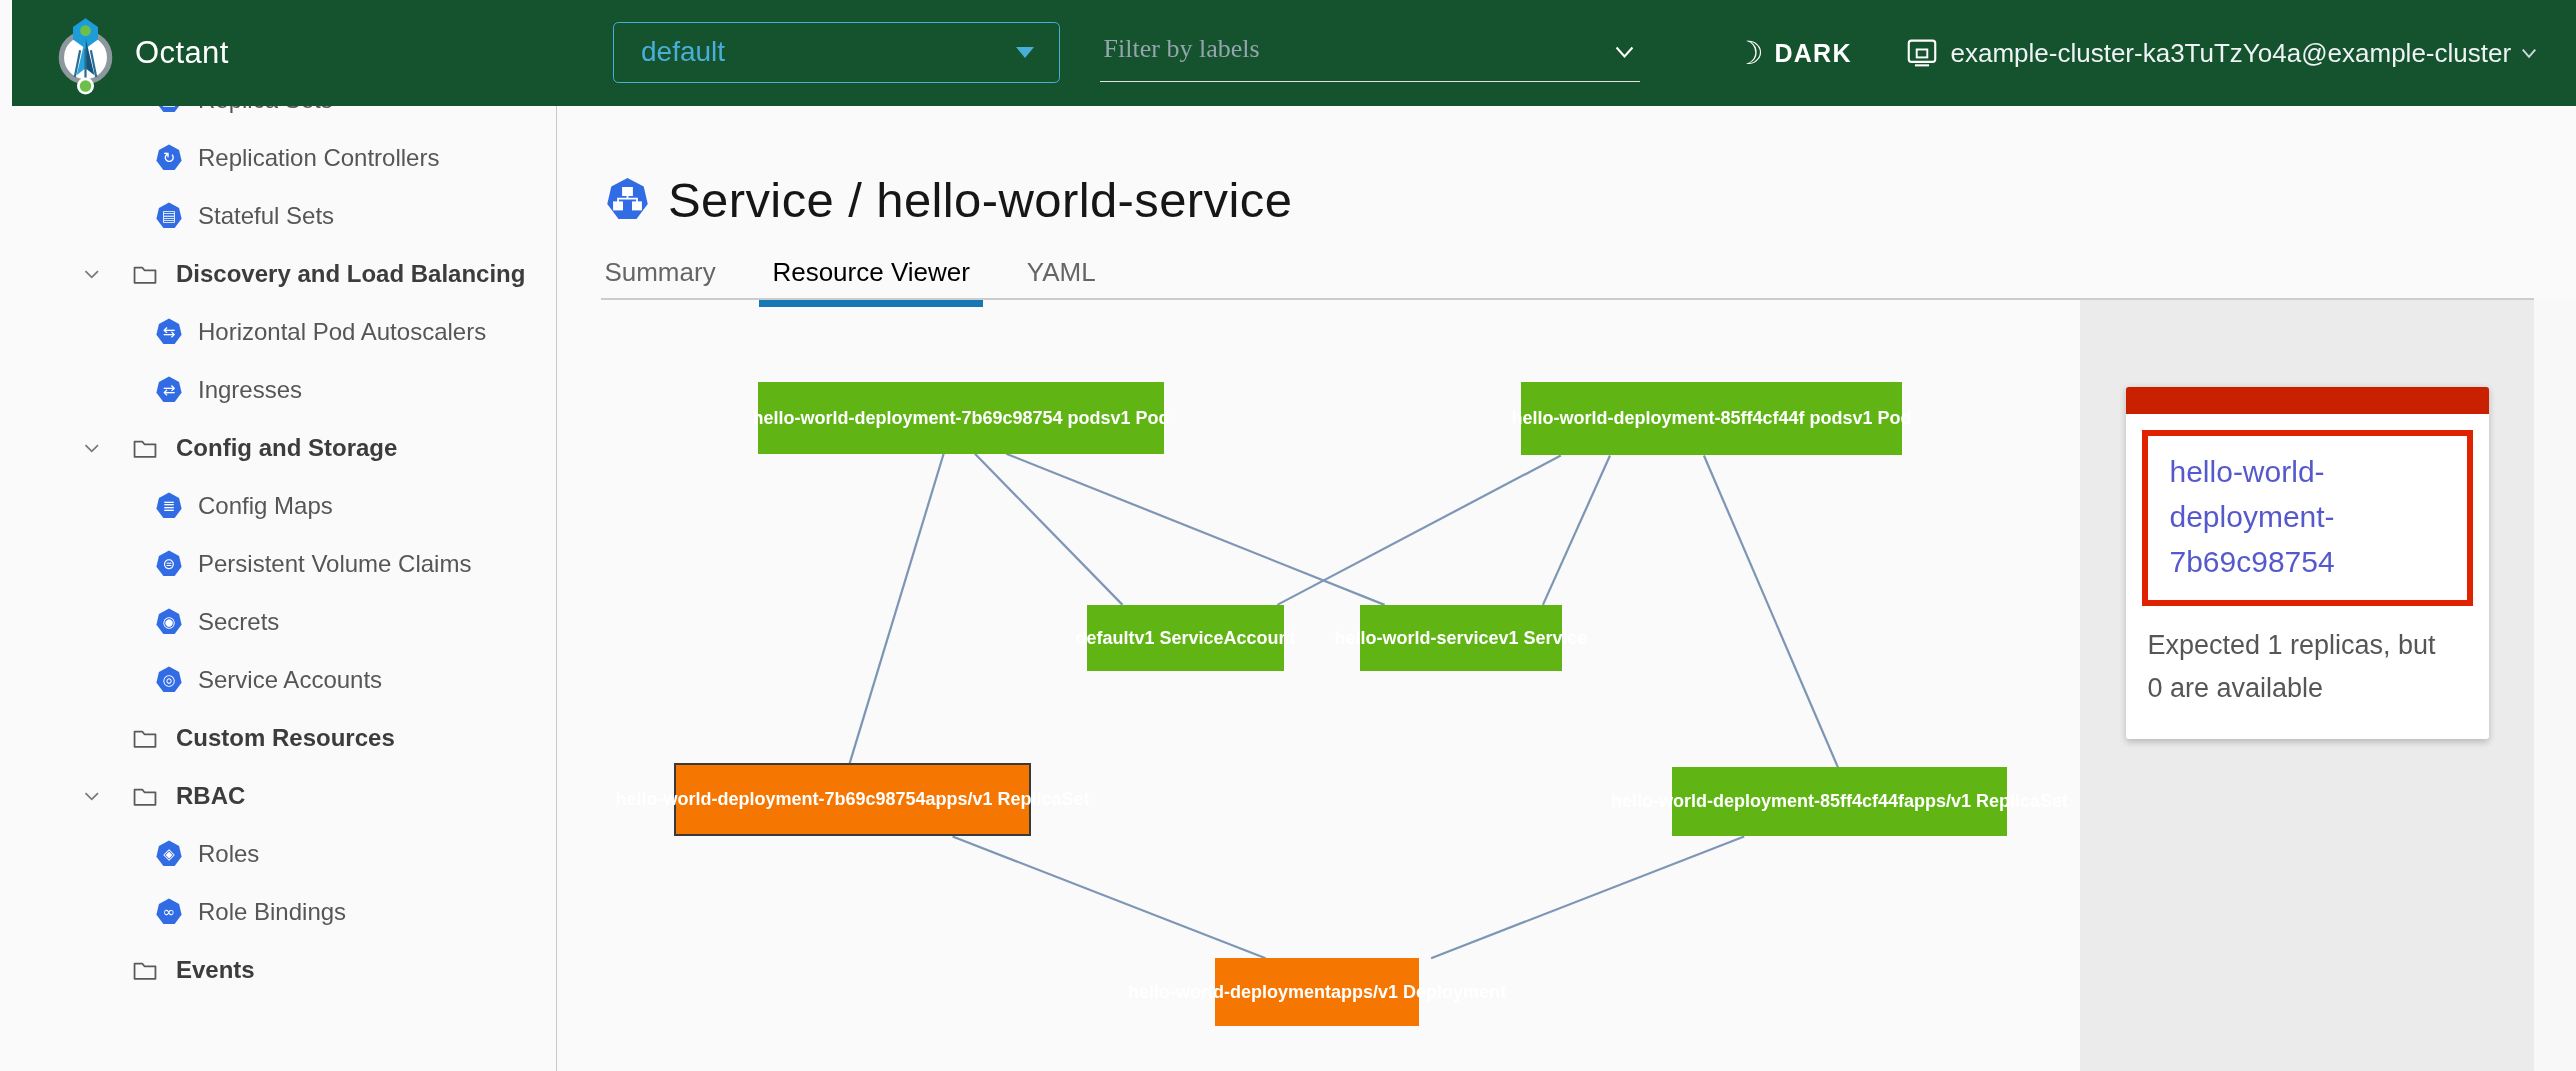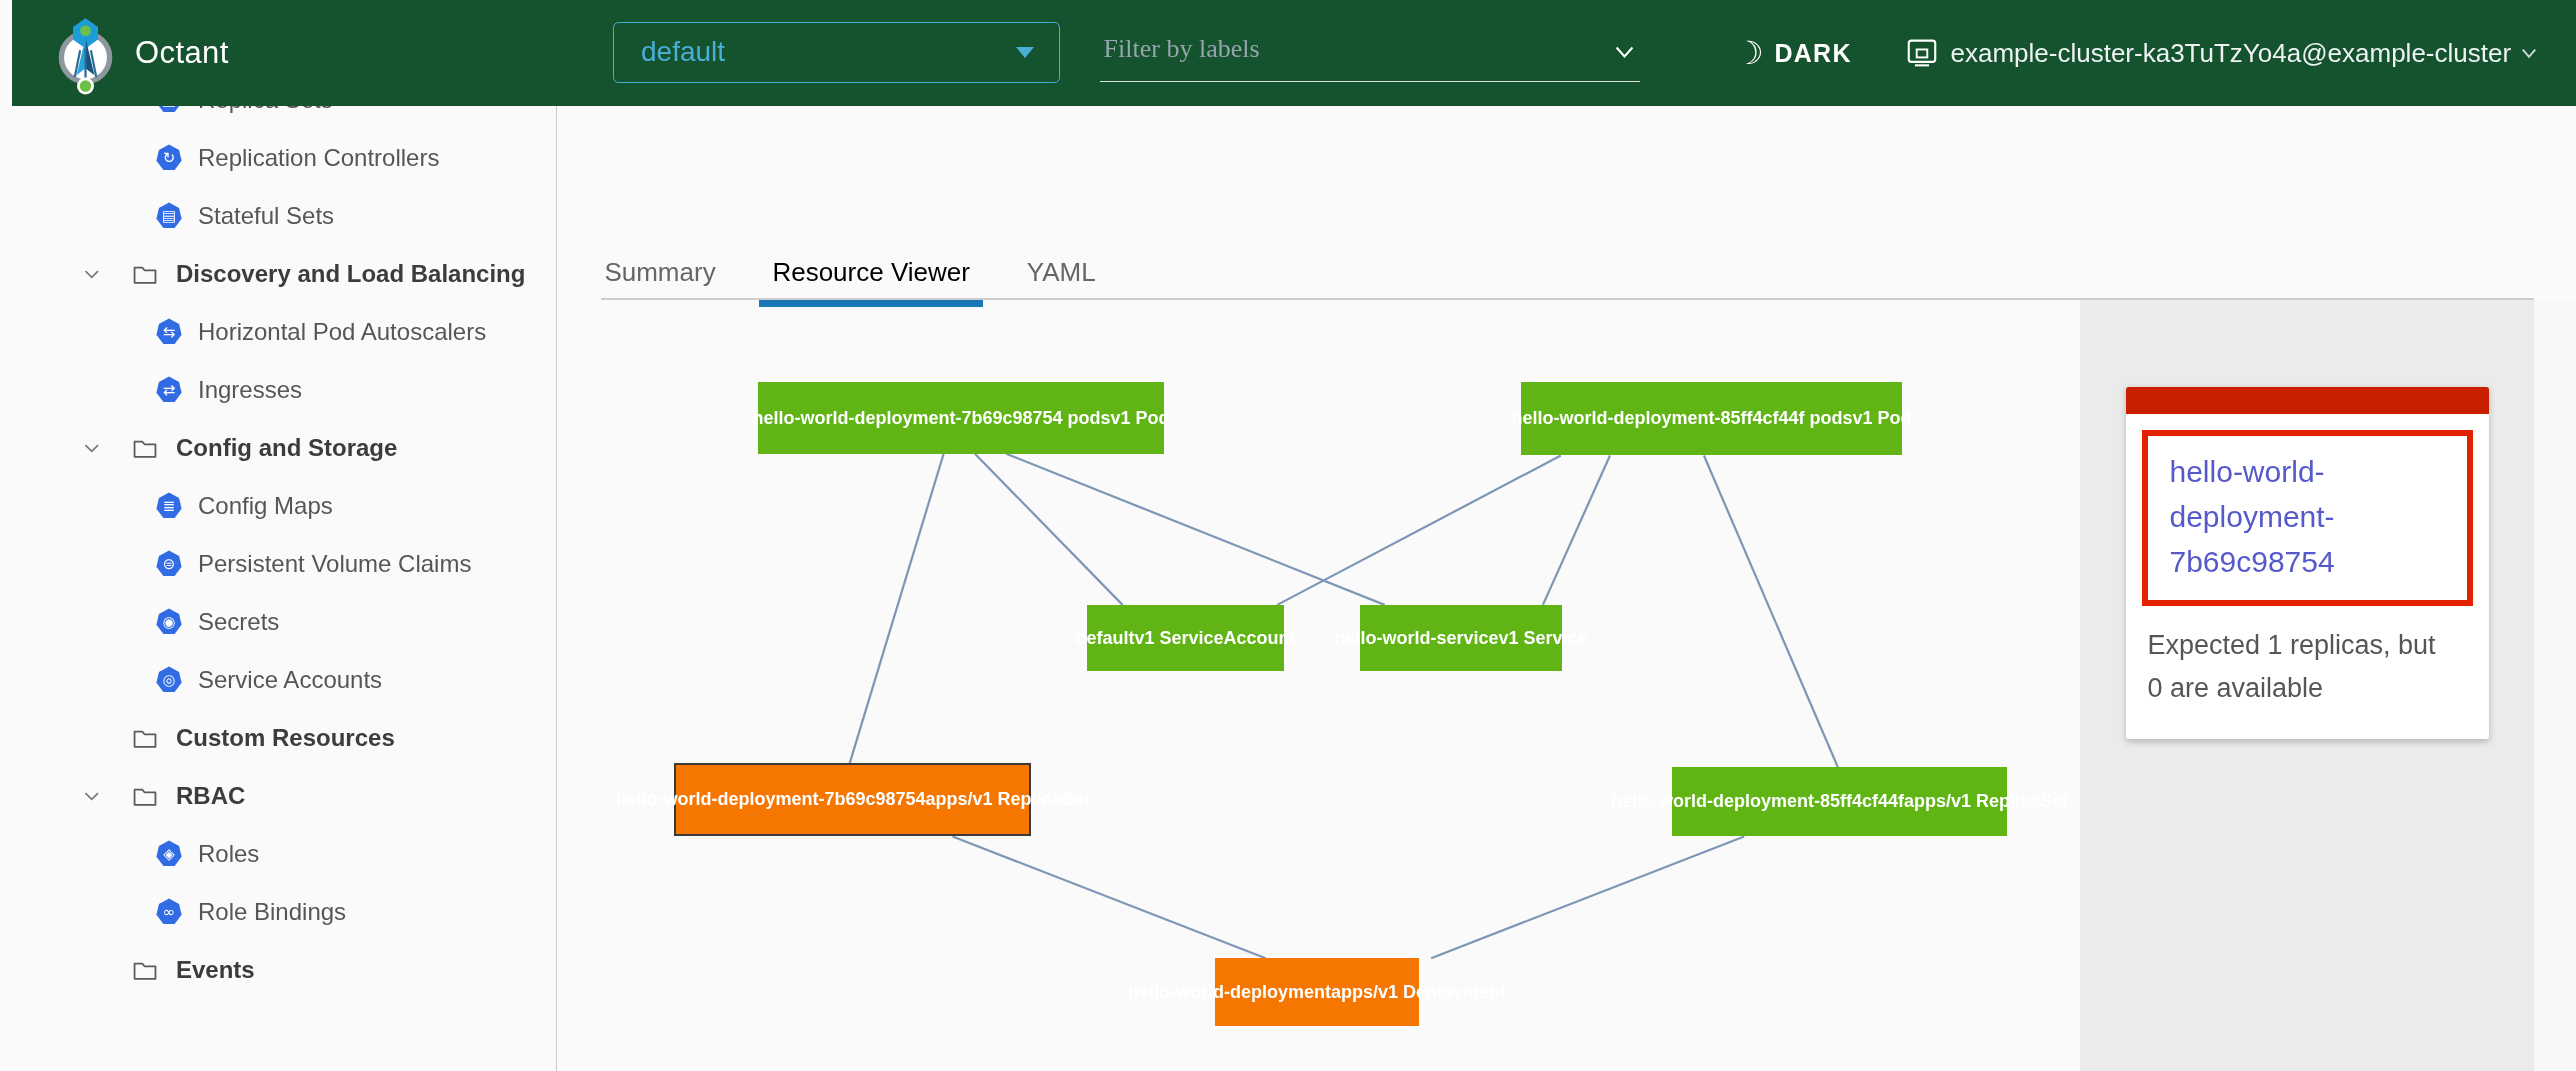--- a/index.html
+++ b/index.html
@@ -285,20 +285,34 @@
           <svg width="26" height="23" viewBox="0 0 24 22">
             <path d="M2 4.5 h7.5 l2 2.5 H22 V19 H2 Z" fill="none" stroke="#5a5a5a" stroke-width="1.7" stroke-linejoin="round"></path>
           </svg>
         </span>
         <span class="nav-label">Events</span>
       </div>
     </div>
 </nav>
 
 <main class="main-area">
+  <div class="page-head">
+    <span class="svc-hepta">
+      <svg width="45" height="47" viewBox="0 0 50 52">
+        <polygon points="25,1 43,10.5 47.5,30 35,46.5 15,46.5 2.5,30 7,10.5" fill="#326ce5"></polygon>
+        <g stroke="#ffffff" stroke-width="2" fill="none">
+          <rect x="20" y="12" width="10" height="8" fill="#ffffff"></rect>
+          <rect x="10" y="28" width="9" height="8" fill="#ffffff"></rect>
+          <rect x="31" y="28" width="9" height="8" fill="#ffffff"></rect>
+          <path d="M25 20 v4 M14.5 28 v-4 h21 v4"></path>
+        </g>
+      </svg>
+    </span>
+    <h1 class="page-title">Service / hello-world-service</h1>
+  </div>
 
   <div class="tabs">
     <div class="tab">Summary</div>
     <div class="tab active">Resource Viewer</div>
     <div class="tab">YAML</div>
   </div>
   <div class="tabs-hairline"></div>
 
   <div class="detail-strip"></div>
   <div class="right-gutter"></div>

